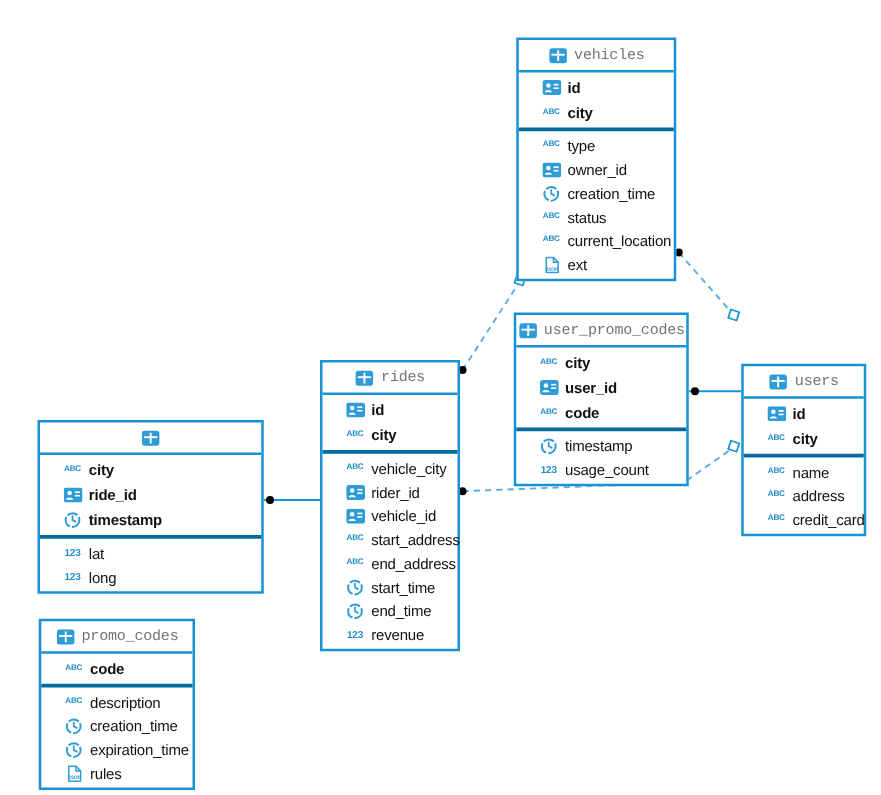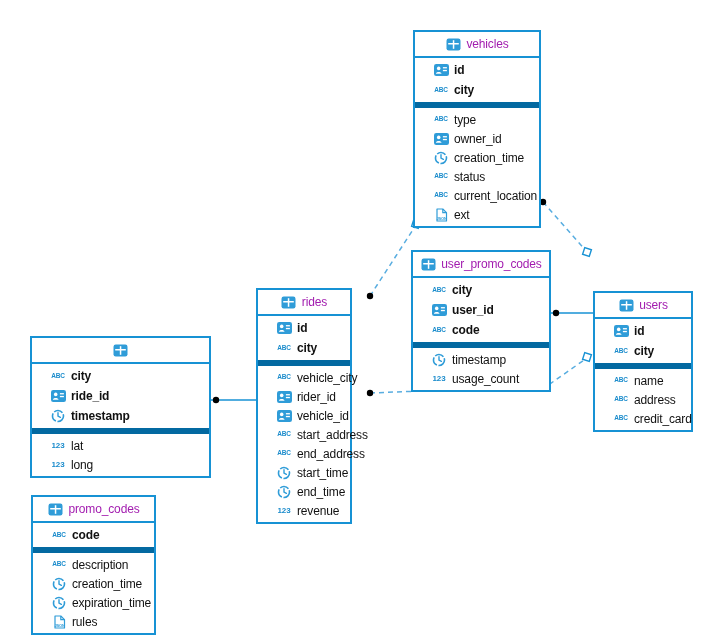--- a/index.html
+++ b/index.html
@@ -3,23 +3,23 @@
 <meta charset="utf-8">
 <style>
   html,body{margin:0;padding:0;background:#ffffff;}
   body{width:705px;height:636px;font-family:"Liberation Sans",sans-serif;color:#111;}
   #canvas{position:relative;width:705px;height:636px;overflow:hidden;background:#fff;}
   #connections{position:absolute;left:0;top:0;width:705px;height:636px;}
   .table{position:absolute;background:#fff;border:2px solid #1792d4;box-sizing:border-box;}
   .thead{height:24px;border-bottom:2px solid #1792d4;display:flex;align-items:center;
          justify-content:center;gap:5px;font-size:12px;letter-spacing:-0.15px;
          padding:0 3px;white-space:nowrap;}
-  .tname{color:#a21caf;}
+  .tname{color:#737373;font-family:Liberation Mono, monospace;}
   .sec{padding:2px 0;}
-  .cols{border-top:6px solid #0369a1;}
+  .cols{border-top:3px solid #0369a1;}
   .row{height:19px;display:flex;align-items:center;gap:5px;padding:0 18px;
        font-size:12px;letter-spacing:-0.15px;white-space:nowrap;}
   .row.key{font-weight:700;height:20px;}
   .icn{width:16px;display:inline-flex;justify-content:center;align-items:flex-end;flex:none;line-height:0;}
   .abc{font-size:6.5px;font-weight:700;color:#1b8ccc;line-height:1;}
   .num{font-size:8px;font-weight:700;color:#1b8ccc;line-height:1;}
 </style>
 </head>
 <body>
 
@@ -233,21 +233,21 @@
           <span>address</span>
         </div>
         <div class="row">
           <span class="icn">
             <span class="abc">ABC</span>
           </span>
           <span>credit_card</span>
         </div>
       </div>
     </div>
-    <div class="table" style="left: 256px; top: 288px; width: 96px;">
+    <div class="table" style="left: 256px; top: 288px; width: 112px;">
       <div class="thead">
         <span class="icn">
           <svg width="15" height="13" viewBox="0 0 15 13">
             <rect x="0.5" y="0.5" width="14" height="12" rx="2.2" fill="#2f9cd8"></rect>
             <rect x="2.2" y="5" width="10.6" height="1.5" fill="#fff"></rect>
             <rect x="6.8" y="2.2" width="1.5" height="8.6" fill="#fff"></rect>
           </svg>
         </span>
         <span class="tname">rides</span>
       </div>

